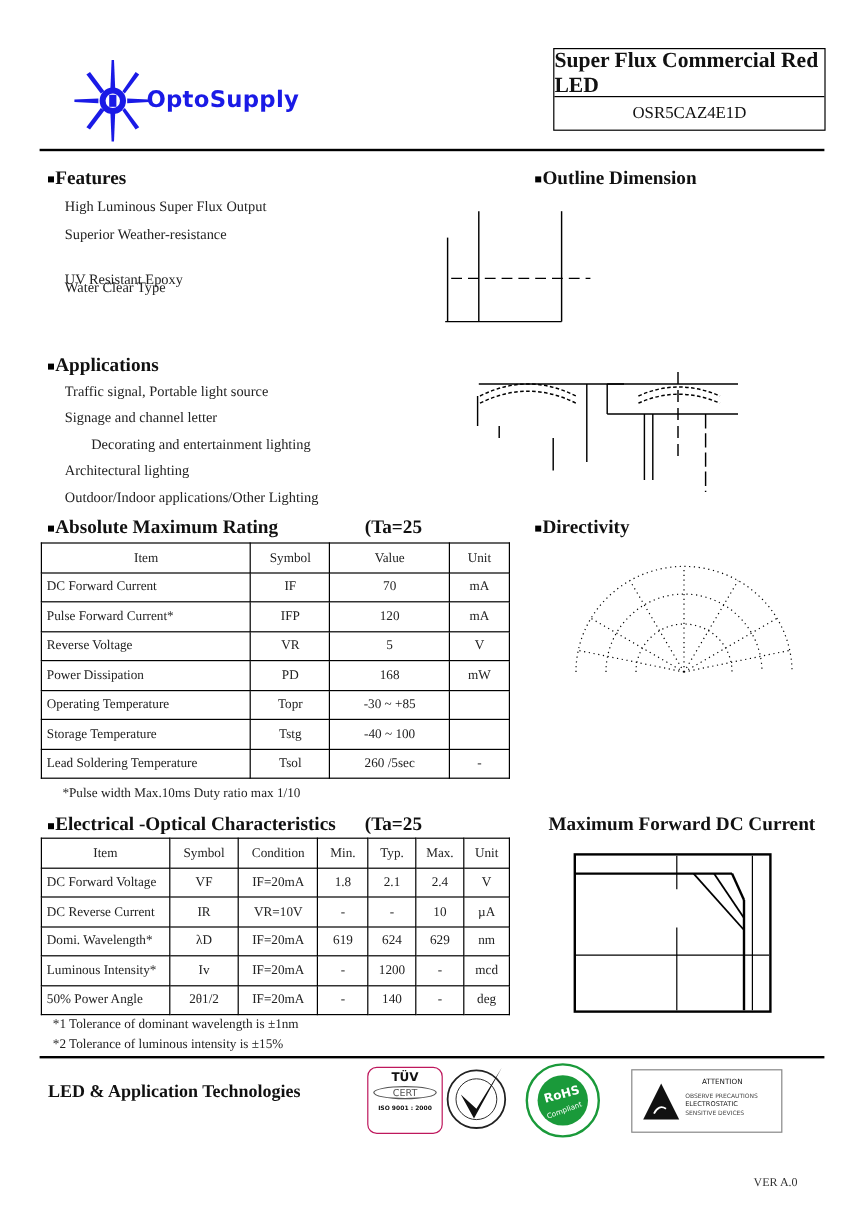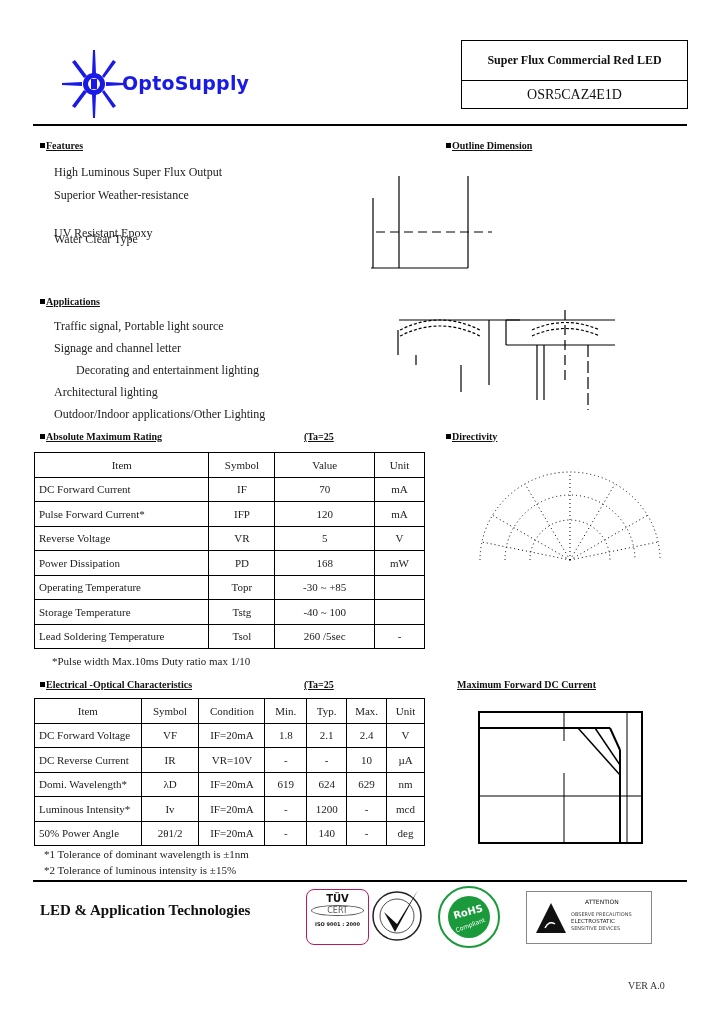--- a/index.html
+++ b/index.html
@@ -4,25 +4,25 @@
 <style>
   html, body { margin:0; padding:0; background:#ffffff; }
   body { width:720px; height:1012px; position:relative; overflow:hidden;
          font-family:"Liberation Serif", "DejaVu Serif", serif; color:#111; }
   .abs { position:absolute; }
   .logo { left:60px; top:48px; width:220px; height:72px; }
   .logo-text { left:122px; top:72px; font-family:"DejaVu Sans", sans-serif; font-weight:bold;
                font-size:19px; color:#1a1ae6; letter-spacing:0.2px; }
   .titlebox { left:461px; top:40px; width:225px; height:67px; border:1px solid #000; }
   .titlebox .t1 { height:39px; border-bottom:1px solid #000; display:flex; align-items:center;
-                  justify-content:center; font-weight:bold; font-size:12px; }
+                  justify-content:center; font-weight:bold; font-size:18px; }
   .titlebox .t2 { height:27px; display:flex; align-items:center; justify-content:center;
                   font-size:14px; }
   .hr { height:2px; background:#000; }
-  .sec-title { font-weight:bold; font-size:10px;text-decoration:underline; }
+  .sec-title { font-weight:bold; font-size:16px; }
   .sec-title .sq { display:inline-block; width:5px; height:5px; background:#000; margin-right:1px; vertical-align:1px; }
   .list-item { font-size:12px; color:#222; }
   table.t { border-collapse:collapse; font-size:11px; color:#222; }
   table.t td { border:1px solid #000; height:23.5px; padding:0 4px; text-align:center; }
   table.t td.l { text-align:left; }
   .note { font-size:11px; color:#222; }
   .chartbox { border:2px solid #000; }
   .footer-title { font-weight:bold; font-size:15px; }
   .badge { border:1px solid #be185d; border-radius:8px; }
   .ver { font-size:10px; color:#333; }

